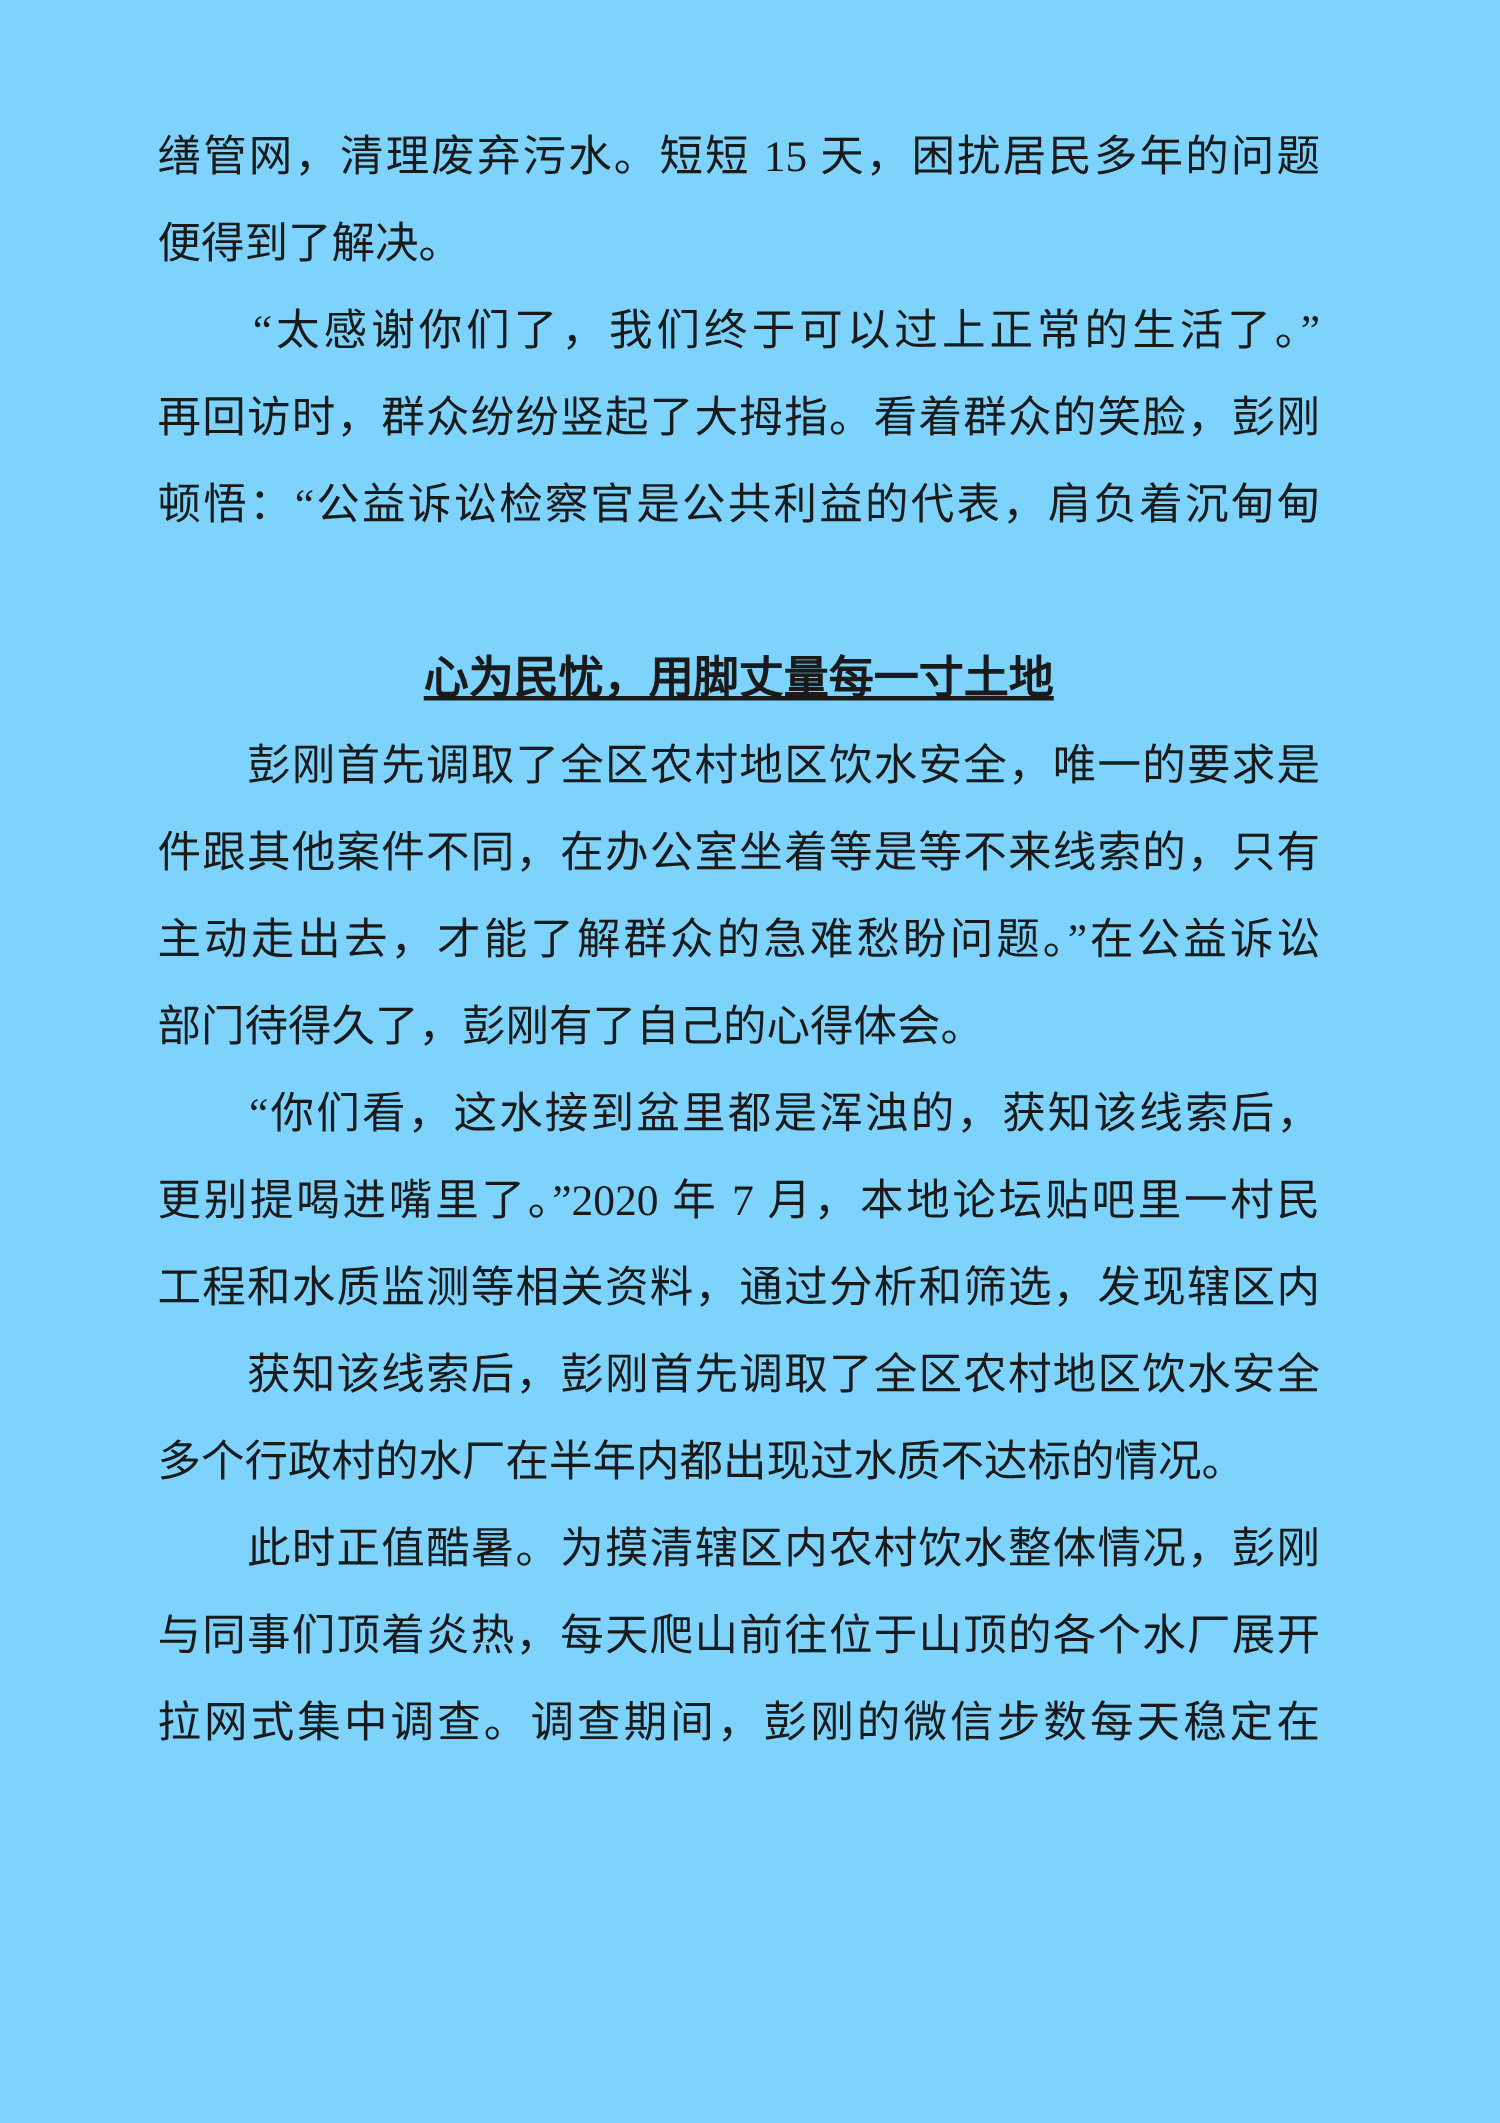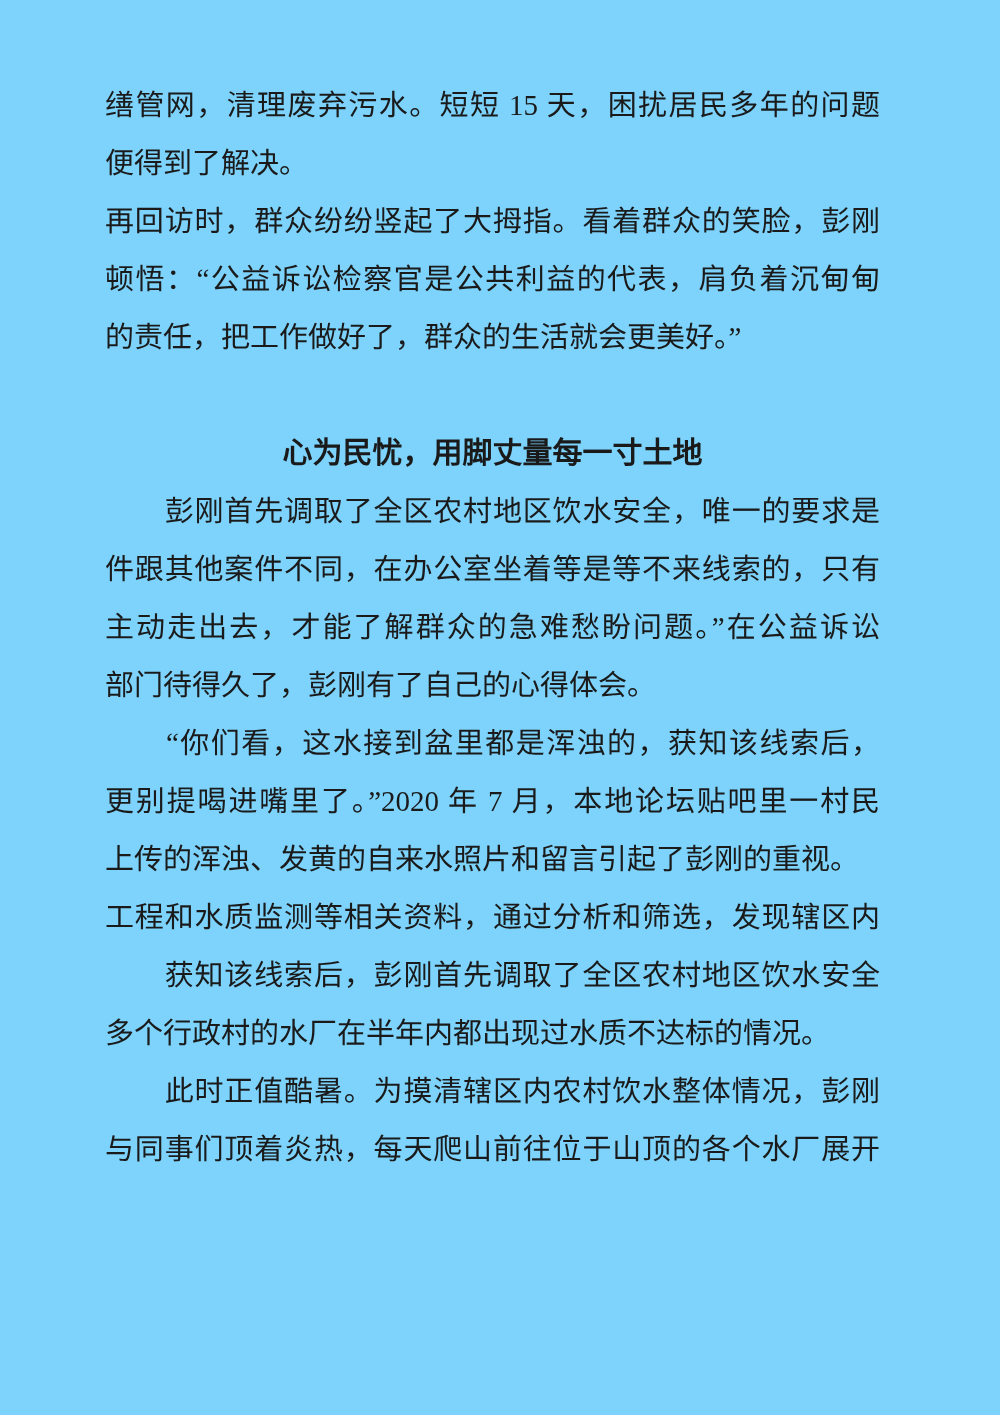--- a/index.html
+++ b/index.html
@@ -31,43 +31,44 @@
     overflow: hidden;
   }
   .line.end {
     text-align-last: left;
   }
   .line.heading {
     font-weight: bold;
     text-align: center;
     text-align-last: center;
     font-size: 30px;
+    text-decoration: underline;
   }
   .line.spacer {
     height: 58px;
   }
 </style>
 </head>
 <body>
 
 <div class="page">
   <div class="content" id="doc">
       <div class="line">缮管网，清理废弃污水。短短 15 天，困扰居民多年的问题</div>
       <div class="line end">便得到了解决。</div>
+      <div class="line">　　“太感谢你们了，我们终于可以过上正常的生活了。”</div>
       <div class="line">再回访时，群众纷纷竖起了大拇指。看着群众的笑脸，彭刚</div>
       <div class="line">顿悟：“公益诉讼检察官是公共利益的代表，肩负着沉甸甸</div>
-      <div class="line end">的责任，把工作做好了，群众的生活就会更美好。”</div>
       <div class="line spacer"></div>
       <div class="line heading">心为民忧，用脚丈量每一寸土地</div>
       <div class="line">　　彭刚首先调取了全区农村地区饮水安全，唯一的要求是</div>
       <div class="line">件跟其他案件不同，在办公室坐着等是等不来线索的，只有</div>
       <div class="line">主动走出去，才能了解群众的急难愁盼问题。”在公益诉讼</div>
       <div class="line end">部门待得久了，彭刚有了自己的心得体会。</div>
       <div class="line">　　“你们看，这水接到盆里都是浑浊的，获知该线索后，</div>
       <div class="line">更别提喝进嘴里了。”2020 年 7 月，本地论坛贴吧里一村民</div>
-      <div class="line end">上传的浑浊、发黄的自来水照片和留言引起了彭刚的重视。</div>
       <div class="line">工程和水质监测等相关资料，通过分析和筛选，发现辖区内</div>
       <div class="line">　　获知该线索后，彭刚首先调取了全区农村地区饮水安全</div>
       <div class="line end">多个行政村的水厂在半年内都出现过水质不达标的情况。</div>
       <div class="line">　　此时正值酷暑。为摸清辖区内农村饮水整体情况，彭刚</div>
       <div class="line">与同事们顶着炎热，每天爬山前往位于山顶的各个水厂展开</div>
+      <div class="line">拉网式集中调查。调查期间，彭刚的微信步数每天稳定在</div>
     </div>
 </div>
 
 </body></html>

